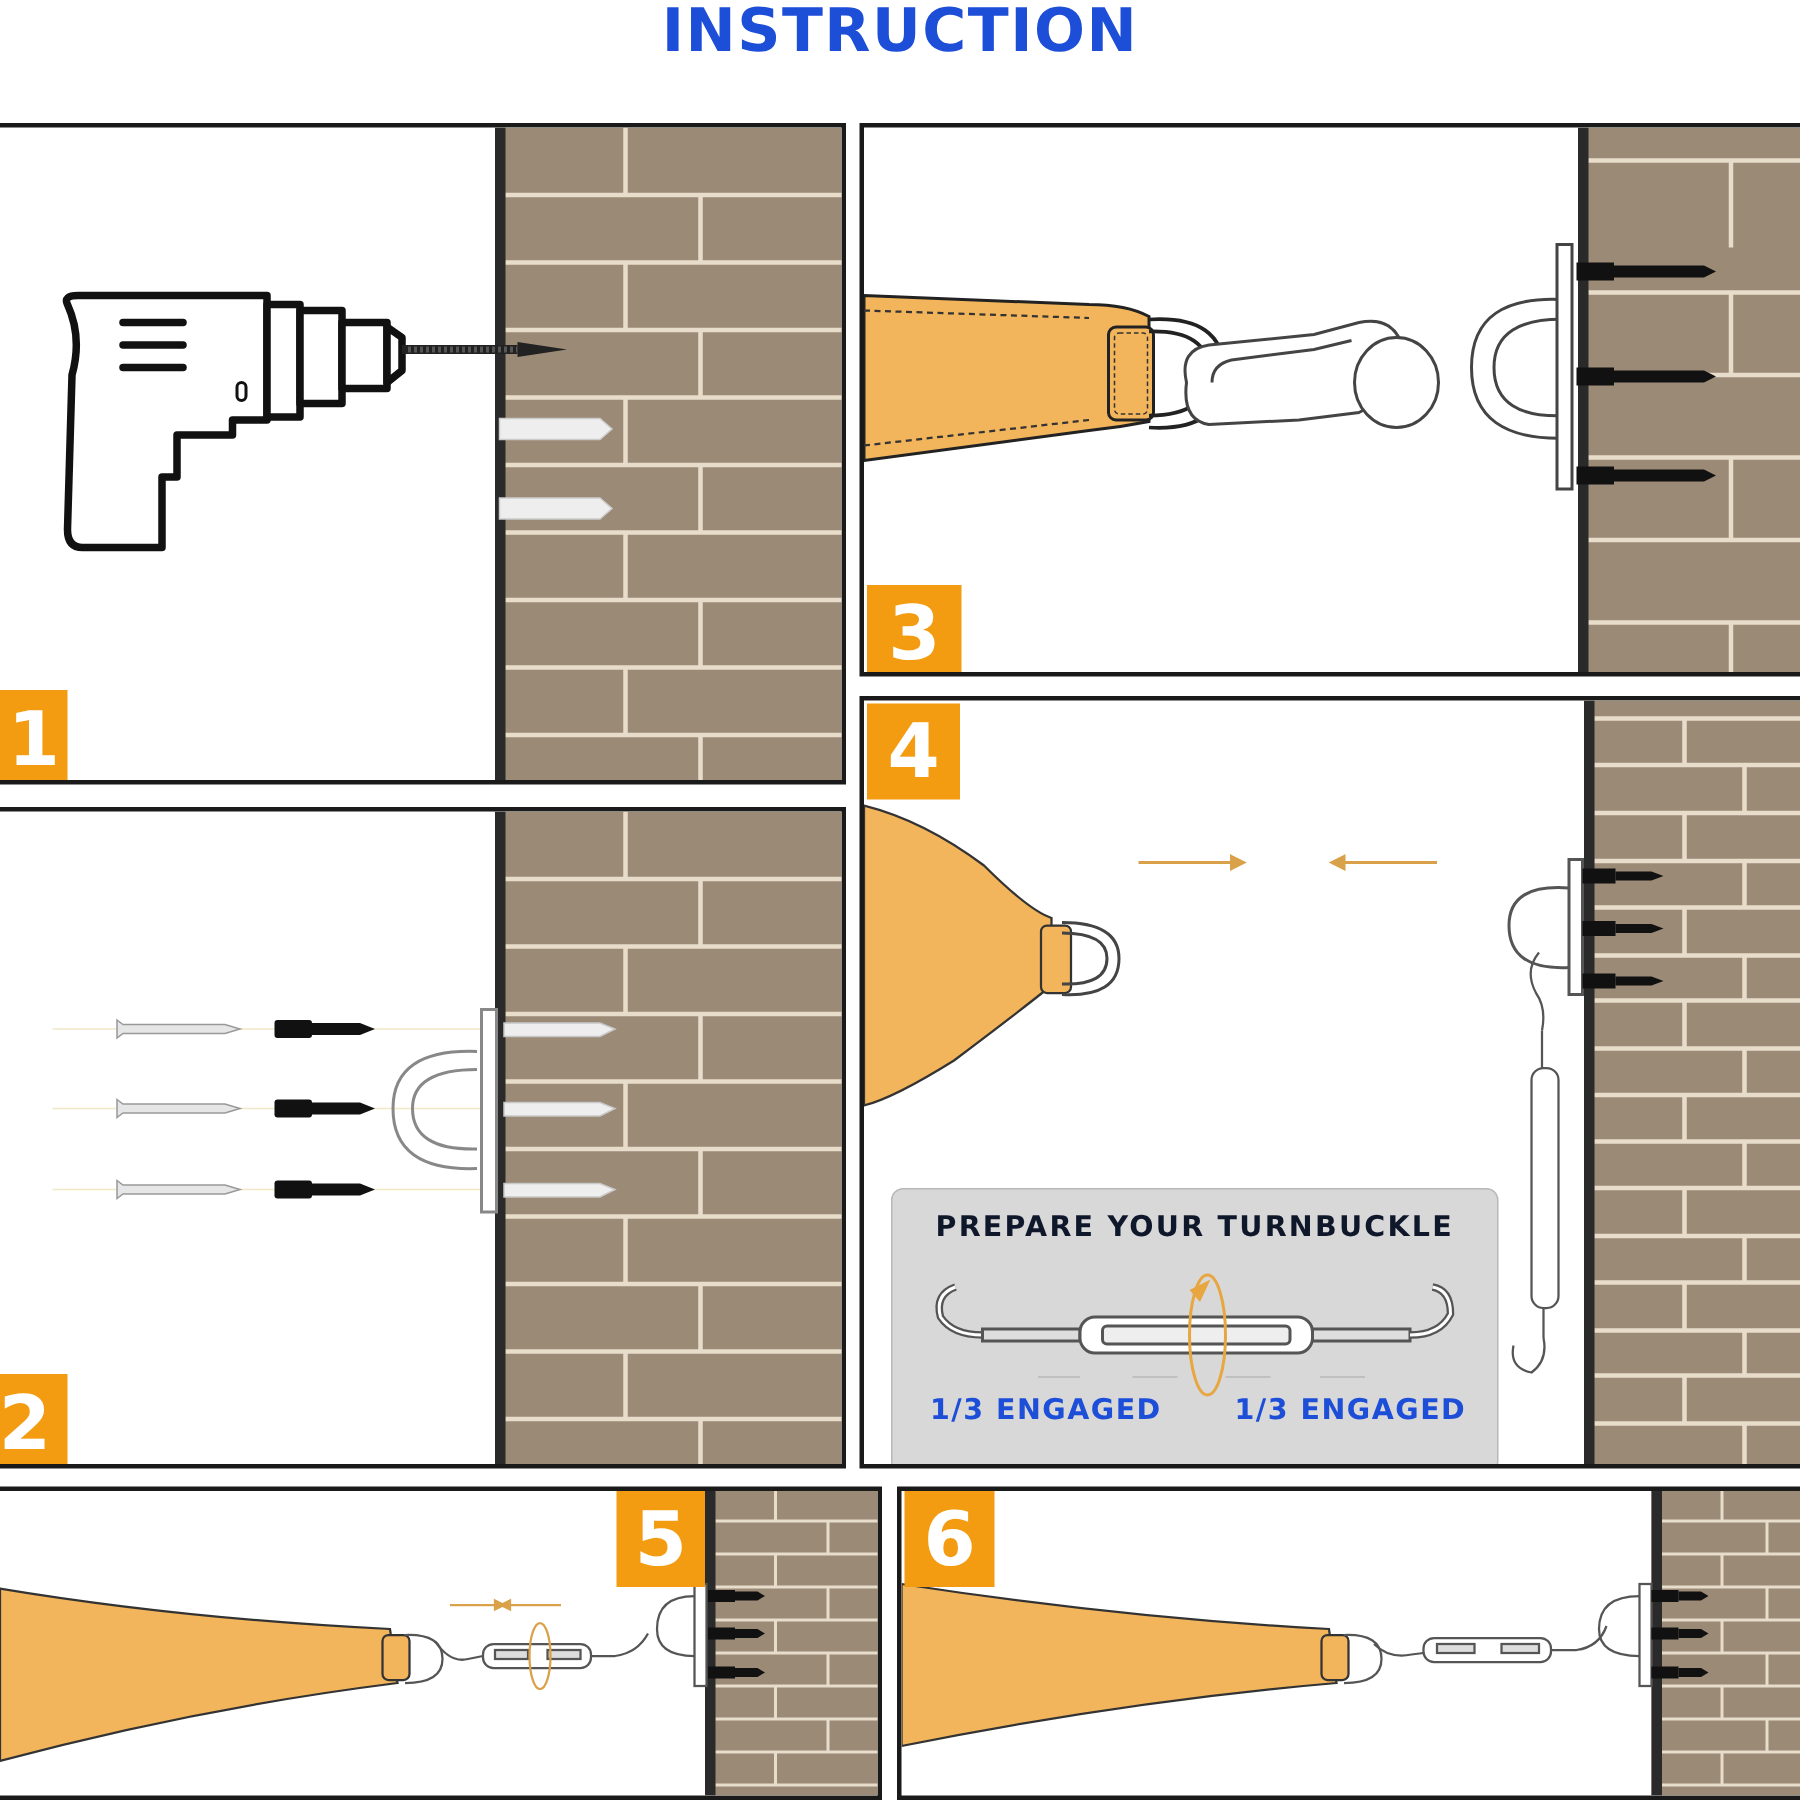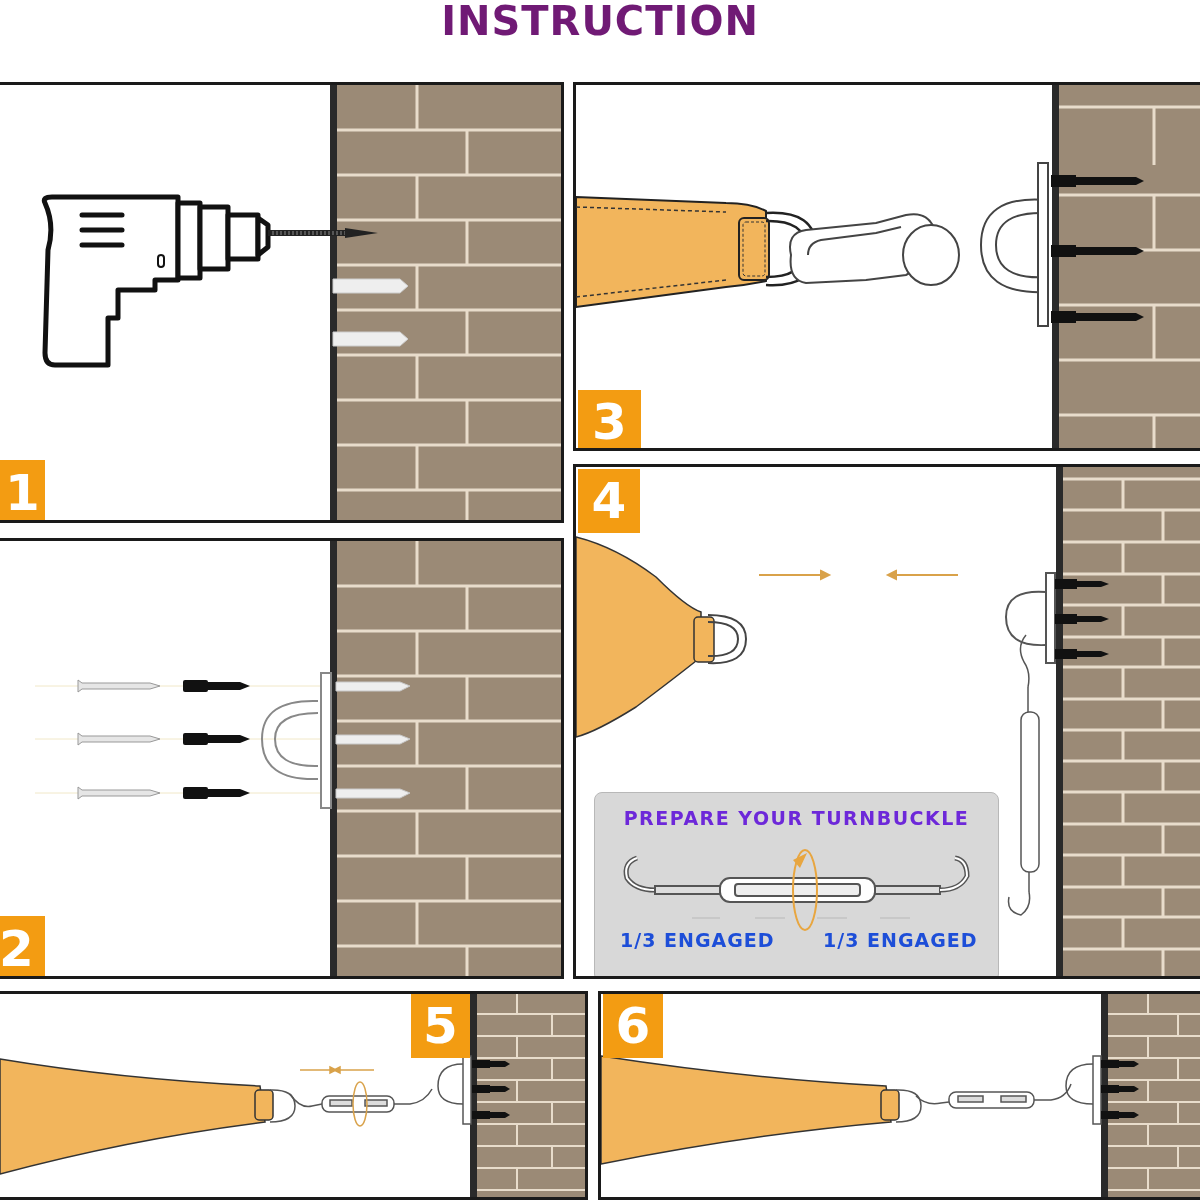--- a/index.html
+++ b/index.html
@@ -1,21 +1,21 @@
 <!DOCTYPE html>
 <html><head>
 <meta charset="utf-8">
 <style>
   * { box-sizing: border-box; margin: 0; padding: 0; }
   html, body { width: 1200px; height: 1200px; background: #ffffff; overflow: hidden; }
   body { position: relative; font-family: "DejaVu Sans", sans-serif; }
 
   .title {
     position: absolute; left: 0; top: 0; width: 1200px; height: 44px;
-    text-align: center; color: #701a75; font-weight: bold;
+    text-align: center; color: #1d4ed8; font-weight: bold;
     font-size: 40px; letter-spacing: 1px; line-height: 42px;
     font-family: "DejaVu Sans", sans-serif;
   }
 
   .panel {
     position: absolute; border: 3px solid #1a1a1a; background: #fff; overflow: hidden;
   }
   .wall {
     position: absolute; top: 0; bottom: 0; background-color: #9b8a76;
     border-left: 7px solid #2a2a2a;
@@ -27,21 +27,21 @@
     font-family: "DejaVu Sans", sans-serif; text-align: center;
   }
 
   .art { position: absolute; left: 0; top: 0; }
 
   .tb-box {
     position: absolute; background: #d8d8d8; border: 1px solid #b8b8b8; border-radius: 8px;
   }
   .tb-title {
     position: absolute; left: 0; right: 0; top: 14px; text-align: center;
-    color: #6d28d9; font-weight: bold; font-size: 19px; letter-spacing: 1.5px;
+    color: #0f172a; font-weight: bold; font-size: 19px; letter-spacing: 1.5px;
     font-family: "DejaVu Sans", sans-serif;
   }
   .tb-label {
     position: absolute; top: 136px; color: #1d4ed8; font-weight: bold; font-size: 19px;
     letter-spacing: 1px; font-family: "DejaVu Sans", sans-serif;
   }
 </style>
 </head>
 <body>
 

